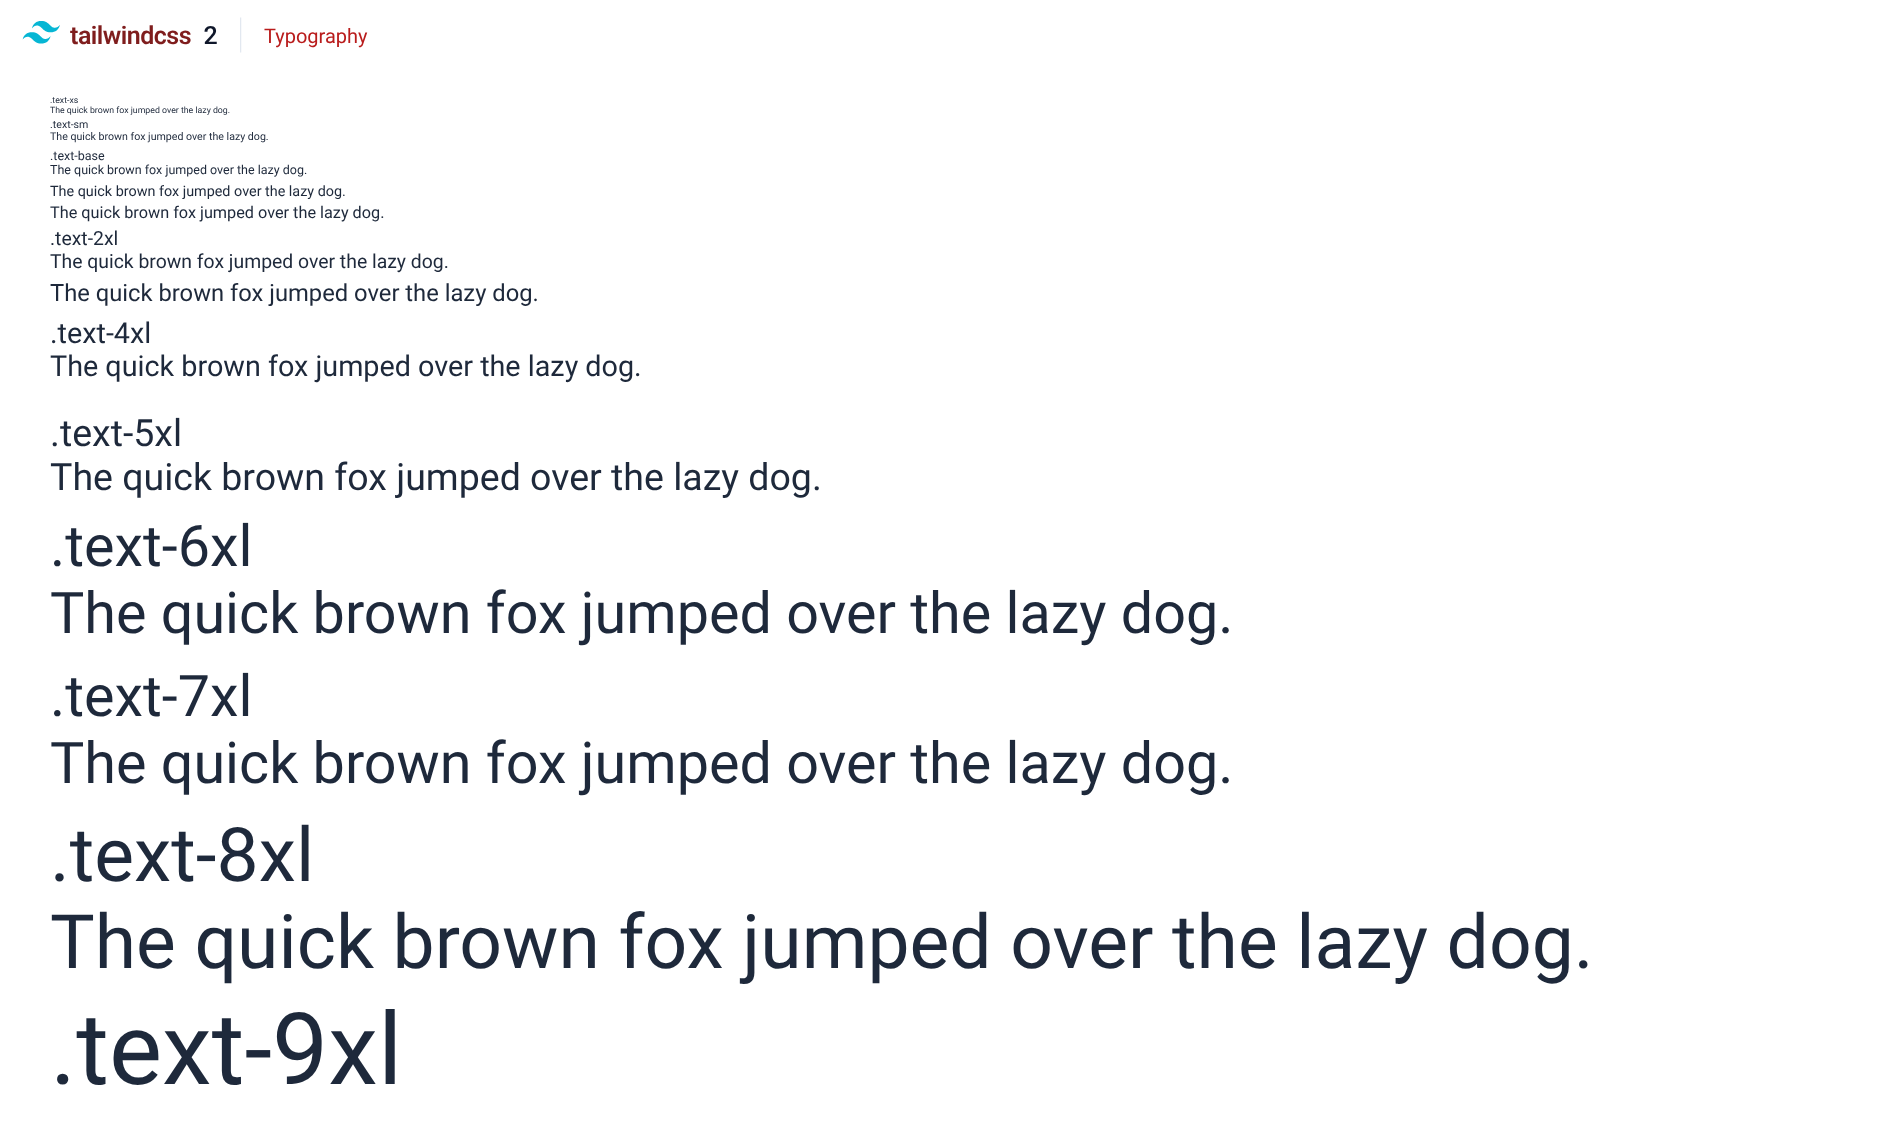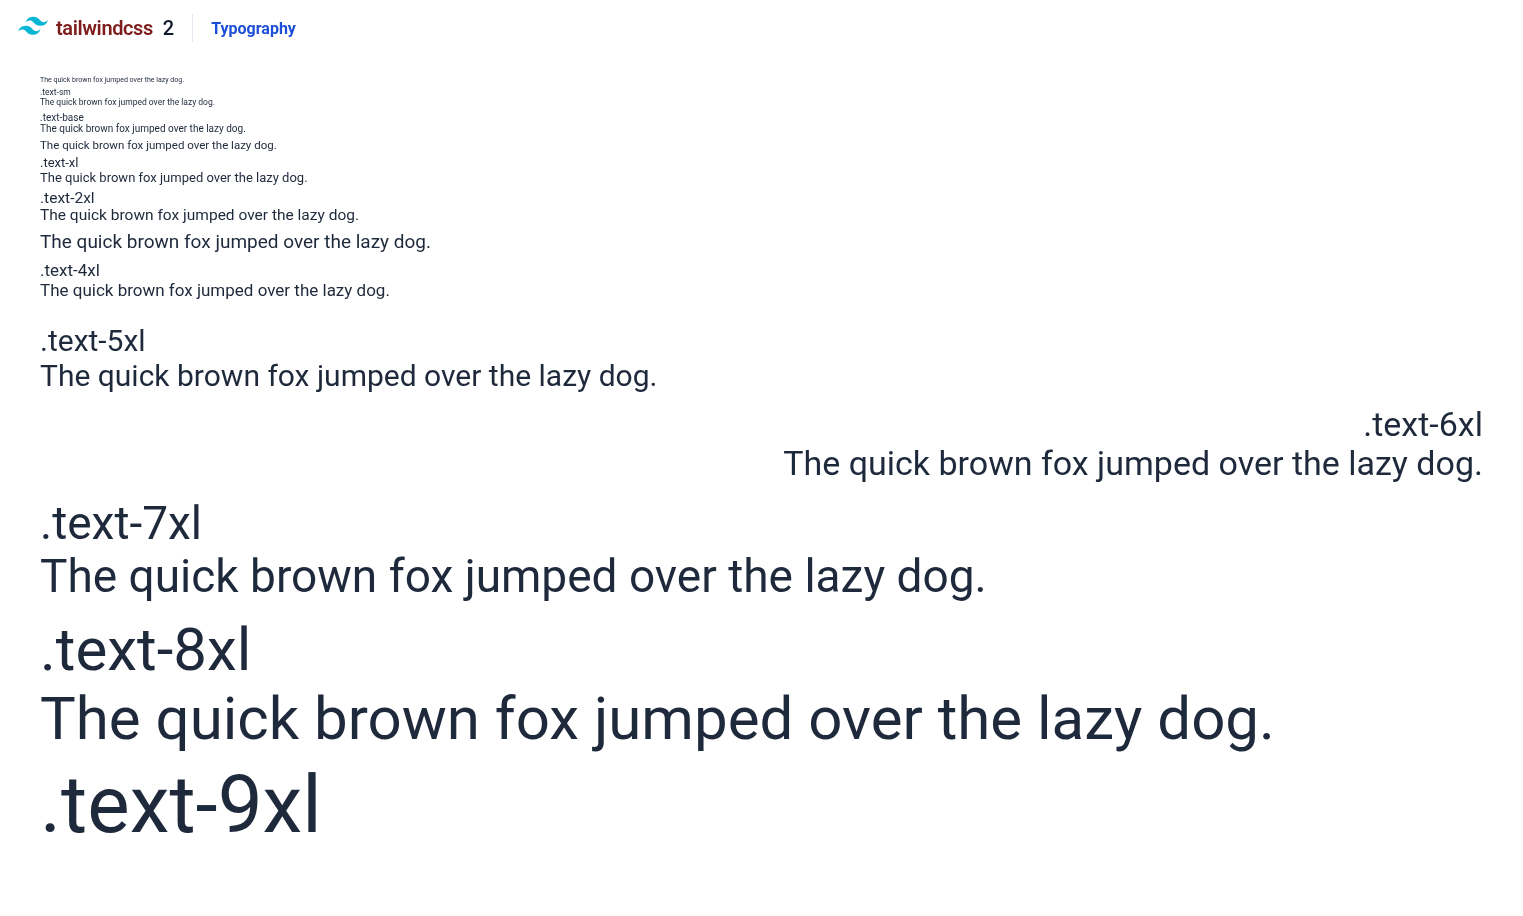--- a/index.html
+++ b/index.html
@@ -33,44 +33,44 @@
     color: #0f172a;
     margin-left: 2px;
   }
   .divider {
     width: 1px;
     height: 28px;
     background: #e2e8f0;
   }
   .page-title {
     font-size: 16px;
-    font-weight: 700;
-    color: #1d4ed8;
+    font-weight: 400;
+    color: #b91c1c;
   }
   .content {
     padding: 20px 40px 40px 40px;
   }
   .sample {
     margin-bottom: 6px;
     color: #1e293b;
     line-height: 1.15;
   }
   .sample .label { display: block; }
   .sample .text  { display: block; }
   
   .s0  { font-size: 7px;  }
   .s1  { font-size: 8.5px; }
   .s2  { font-size: 10px; }
   .s3  { font-size: 11.5px; }
   .s4  { font-size: 13px; }
   .s5  { font-size: 15.5px; }
   .s6  { font-size: 19px; }
-  .s7  { font-size: 17px; }
+  .s7  { font-size: 23px; }
   .s8  { font-size: 30px; }
-  .s9  { font-size: 34px; text-align: right; }
+  .s9  { font-size: 46px; }
   .s10 { font-size: 46px; }
   .s11 { font-size: 60px; }
   .s12 { font-size: 80px; }
   .s0,.s1,.s2,.s3,.s4 { margin-bottom: 4px; }
   .s5 { margin-bottom: 6px; }
   .s6 { margin-bottom: 8px; }
   .s7 { margin-bottom: 10px; }
   .s8 { margin-bottom: 12px; margin-top: 24px; }
   .s9 { margin-bottom: 14px; }
   .s10{ margin-bottom: 12px; }
@@ -90,35 +90,35 @@
     <span class="brand-wordmark">tailwindcss</span>
     <span class="brand-version">2</span>
   </div>
   <div class="divider"></div>
   <div class="page-title">Typography</div>
 </div>
 
 <div class="content">
 
   <div class="sample s0">
+    <span class="label">.text-xs</span>
     <span class="text">The quick brown fox jumped over the lazy dog.</span>
   </div>
   <div class="sample s1">
     <span class="label">.text-sm</span>
     <span class="text">The quick brown fox jumped over the lazy dog.</span>
   </div>
   <div class="sample s2">
     <span class="label">.text-base</span>
     <span class="text">The quick brown fox jumped over the lazy dog.</span>
   </div>
   <div class="sample s3">
     <span class="text">The quick brown fox jumped over the lazy dog.</span>
   </div>
   <div class="sample s4">
-    <span class="label">.text-xl</span>
     <span class="text">The quick brown fox jumped over the lazy dog.</span>
   </div>
   <div class="sample s5">
     <span class="label">.text-2xl</span>
     <span class="text">The quick brown fox jumped over the lazy dog.</span>
   </div>
   <div class="sample s6">
     <span class="text">The quick brown fox jumped over the lazy dog.</span>
   </div>
   <div class="sample s7">

